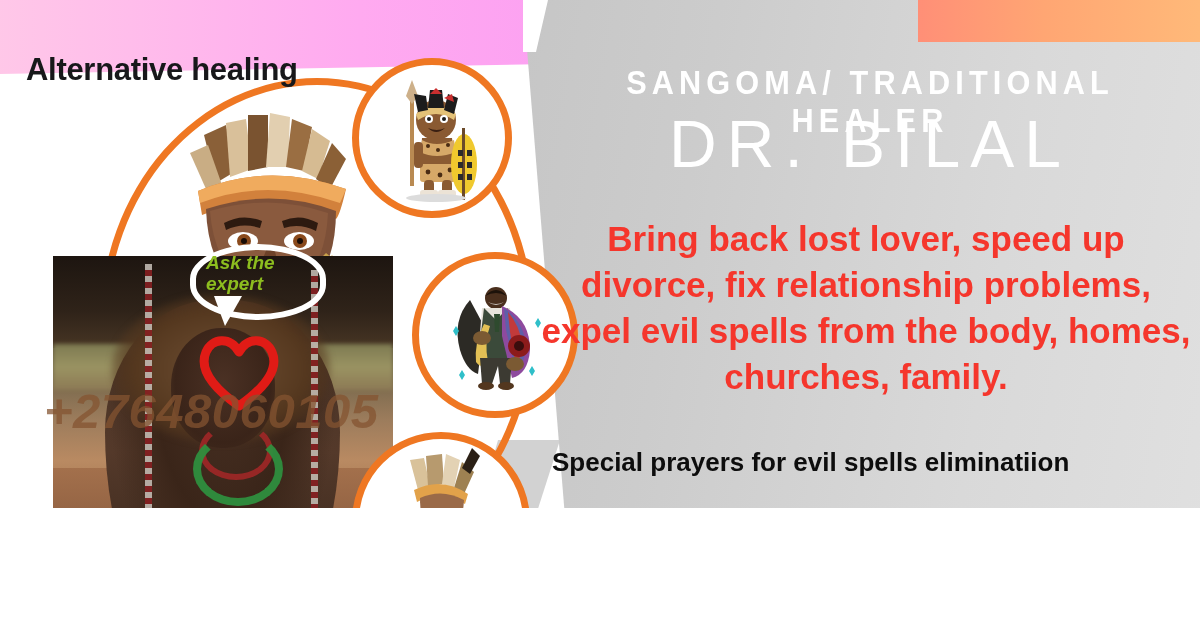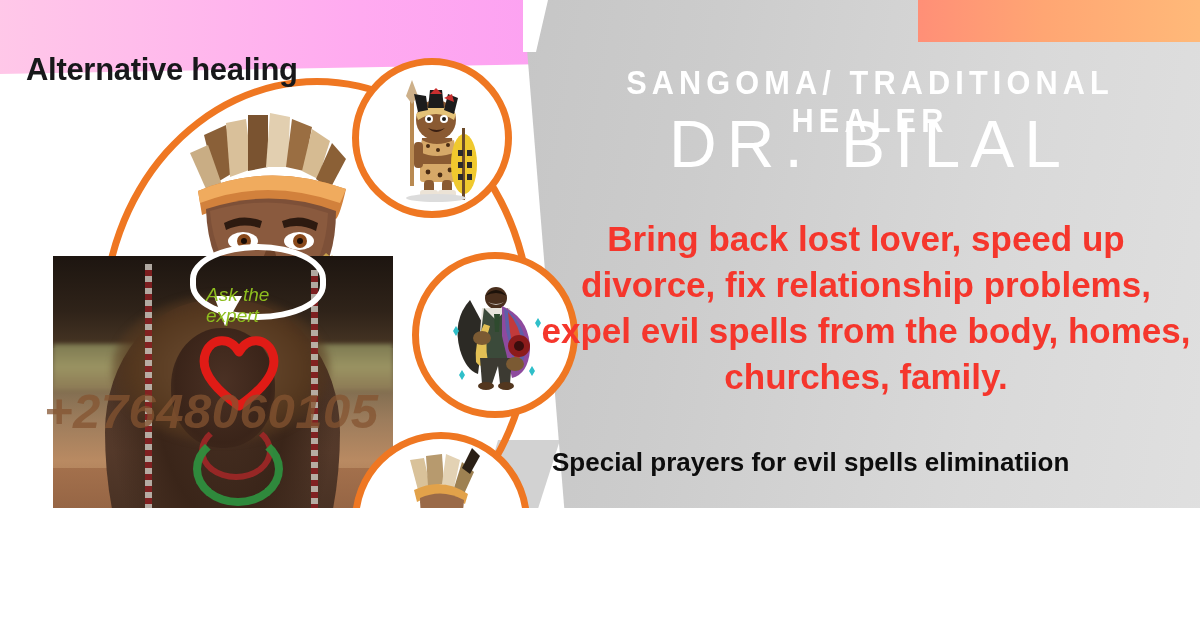--- a/index.html
+++ b/index.html
@@ -151,23 +151,22 @@
     position:absolute;left:190px;top:244px;width:124px;height:64px;z-index:12;
     border:6px solid #ffffff;border-radius:50%/46%;background:transparent;
   }
   .bubble-tail{
     position:absolute;left:214px;top:296px;z-index:12;
     width:0;height:0;border-left:11px solid transparent;border-right:17px solid transparent;
     border-top:30px solid #ffffff;
   }
   .bubble-text{
     position:absolute;left:206px;top:252px;width:108px;z-index:14;
-    color:#8dbd1f;font-weight:normal;font-style:italic;font-size:19px;line-height:21px;
+    color:#8dbd1f;font-weight:bold;font-style:italic;font-size:19px;line-height:21px;
     text-align:left;
-    margin-top:32px;
   }
 
   
   .wm-photo{
     position:absolute;left:44px;top:383px;z-index:13;
     font-size:49px;font-weight:bold;font-style:italic;letter-spacing:.5px;
     color:rgba(132,84,48,.74);white-space:nowrap;
   }
 
   

